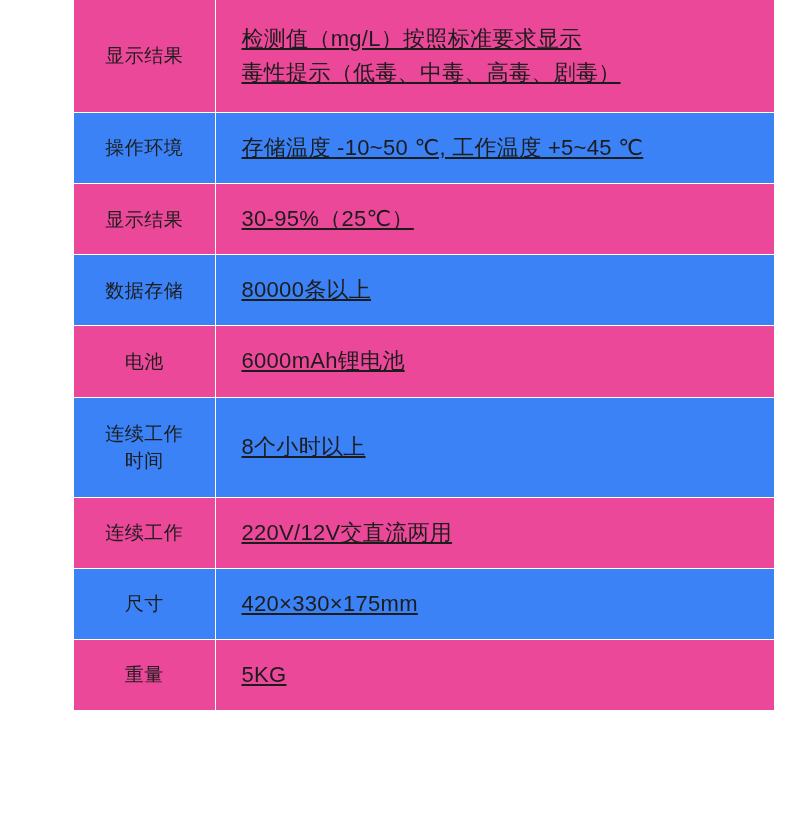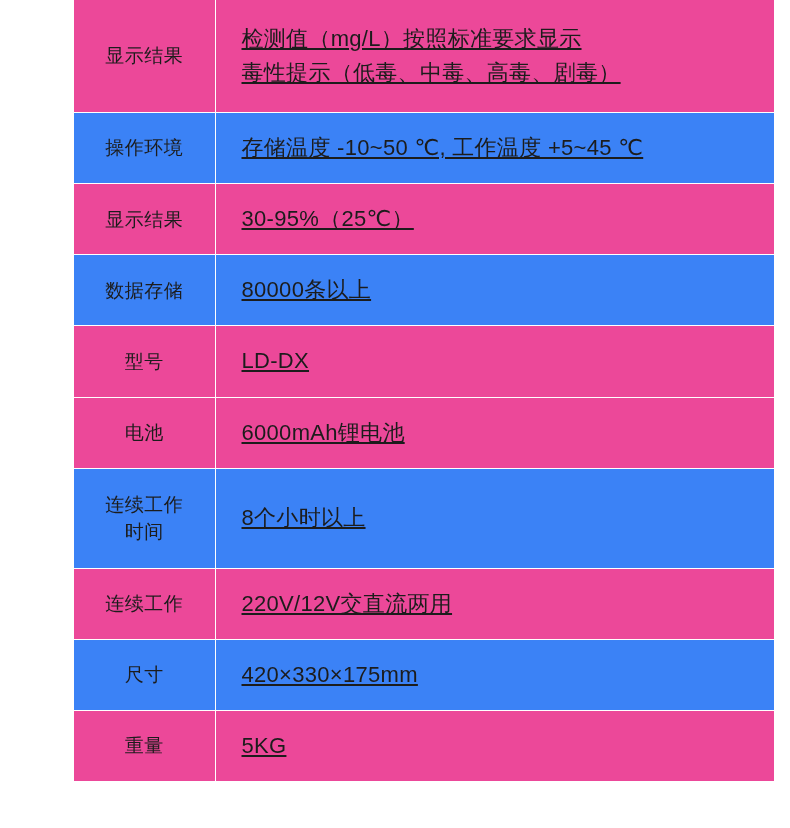--- a/index.html
+++ b/index.html
@@ -94,26 +94,20 @@
           <span class="line">30-95%（25℃）</span>
         </td>
       </tr>
       <tr class="alt">
         <td class="label"><span class="line">数据存储</span></td>
         <td class="value">
           <span class="line">80000条以上</span>
         </td>
       </tr>
       <tr>
-        <td class="label"><span class="line">型号</span></td>
-        <td class="value">
-          <span class="line">LD-DX</span>
-        </td>
-      </tr>
-      <tr>
         <td class="label"><span class="line">电池</span></td>
         <td class="value">
           <span class="line">6000mAh锂电池</span>
         </td>
       </tr>
       <tr class="alt row-tall">
         <td class="label label-stack">
           <span class="line">连续工作</span>
           <span class="line">时间</span>
         </td>

